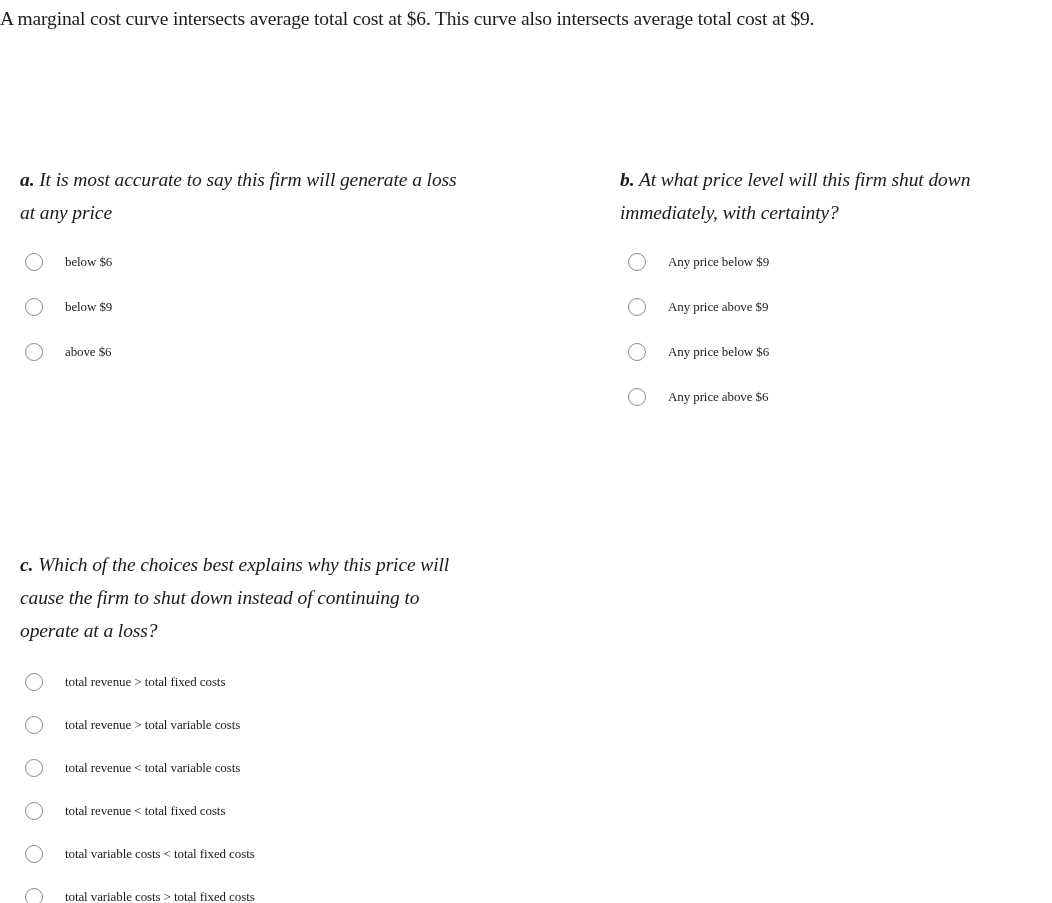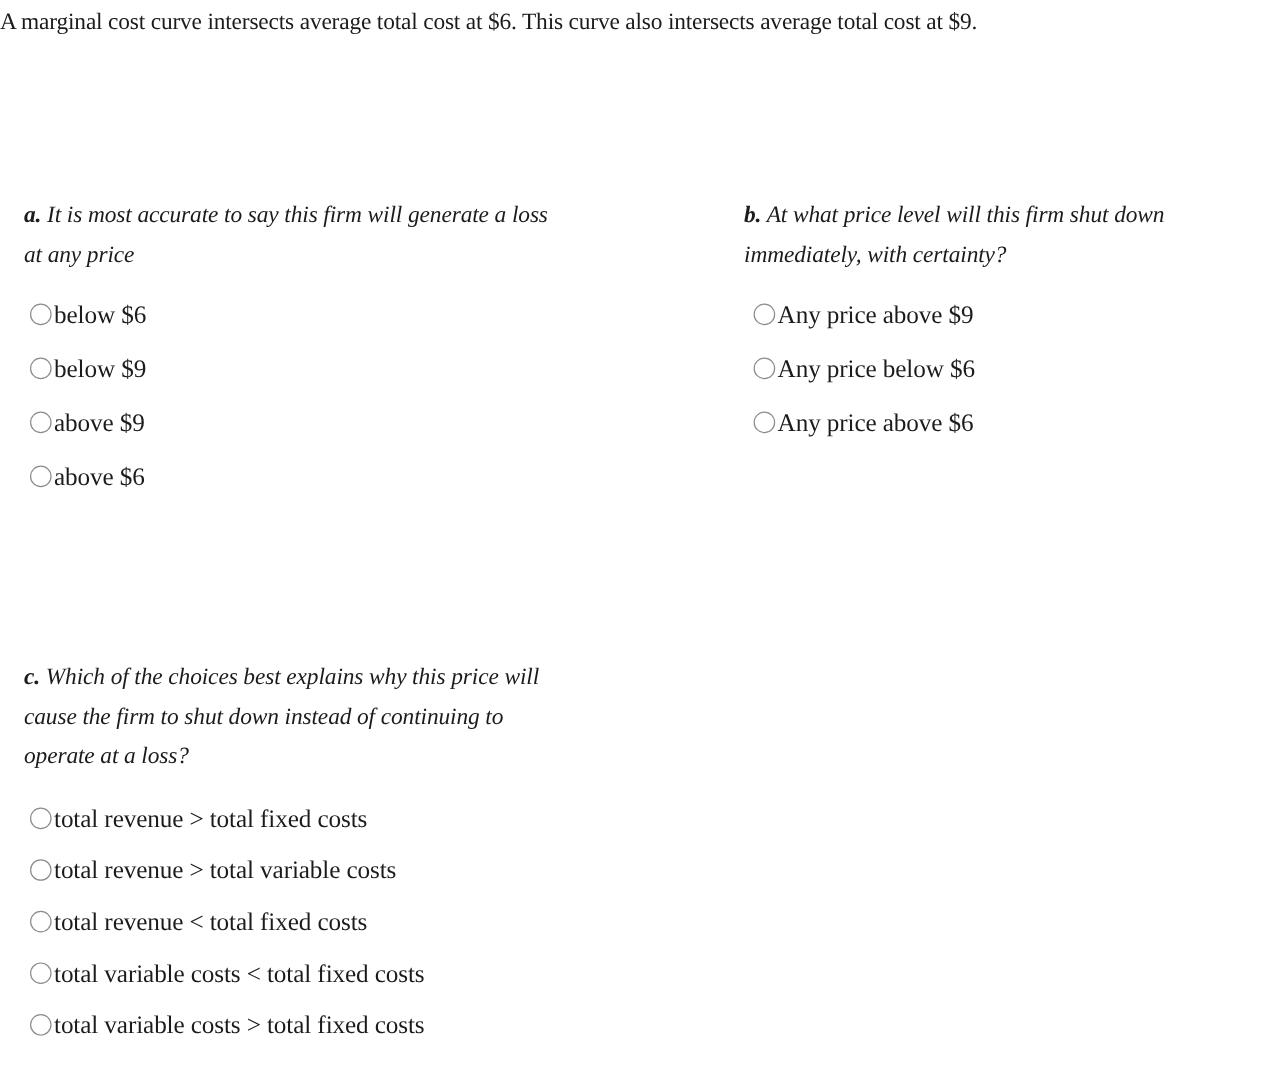--- a/index.html
+++ b/index.html
@@ -62,23 +62,23 @@
     flex: 0 0 auto;
     width: 18px;
     height: 18px;
     border: 1.6px solid #8c8c8c;
     border-radius: 50%;
     background: #ffffff;
     box-sizing: border-box;
     display: inline-block;
   }
   .opt-label {
-    font-size: 21px;
+    font-size: 13px;
     line-height: 24px;
-    margin-left: 2px;
+    margin-left: 22px;
     letter-spacing: -0.1px;
     white-space: nowrap;
   }
 
   
   #block-a { left: 20px;  top: 163px; width: 560px; }
   #block-b { left: 620px; top: 163px; width: 432px; }
   #block-c { left: 20px;  top: 548px; width: 560px; }
 
   #block-a .options { margin-top: 10px; margin-left: 5px; }
@@ -102,38 +102,38 @@
     <li class="opt">
       <span class="radio"></span>
       <span class="opt-label">below $6</span>
     </li>
     <li class="opt">
       <span class="radio"></span>
       <span class="opt-label">below $9</span>
     </li>
     <li class="opt">
       <span class="radio"></span>
-      <span class="opt-label">above $9</span>
-    </li>
-    <li class="opt">
-      <span class="radio"></span>
       <span class="opt-label">above $6</span>
     </li>
   </ul>
 </div>
 
 <div class="qblock" id="block-b">
 
   <p class="qstem">
     <span class="tag">b.</span>
     <span>At what price level will this firm shut down</span><br>
     <span>immediately, with certainty?</span>
   </p>
 
   <ul class="options">
+    <li class="opt">
+      <span class="radio"></span>
+      <span class="opt-label">Any price below $9</span>
+    </li>
     <li class="opt">
       <span class="radio"></span>
       <span class="opt-label">Any price above $9</span>
     </li>
     <li class="opt">
       <span class="radio"></span>
       <span class="opt-label">Any price below $6</span>
     </li>
     <li class="opt">
       <span class="radio"></span>
@@ -155,20 +155,24 @@
     <li class="opt tight">
       <span class="radio"></span>
       <span class="opt-label">total revenue &gt; total fixed costs</span>
     </li>
     <li class="opt tight">
       <span class="radio"></span>
       <span class="opt-label">total revenue &gt; total variable costs</span>
     </li>
     <li class="opt tight">
       <span class="radio"></span>
+      <span class="opt-label">total revenue &lt; total variable costs</span>
+    </li>
+    <li class="opt tight">
+      <span class="radio"></span>
       <span class="opt-label">total revenue &lt; total fixed costs</span>
     </li>
     <li class="opt tight">
       <span class="radio"></span>
       <span class="opt-label">total variable costs &lt; total fixed costs</span>
     </li>
     <li class="opt tight">
       <span class="radio"></span>
       <span class="opt-label">total variable costs &gt; total fixed costs</span>
     </li>

